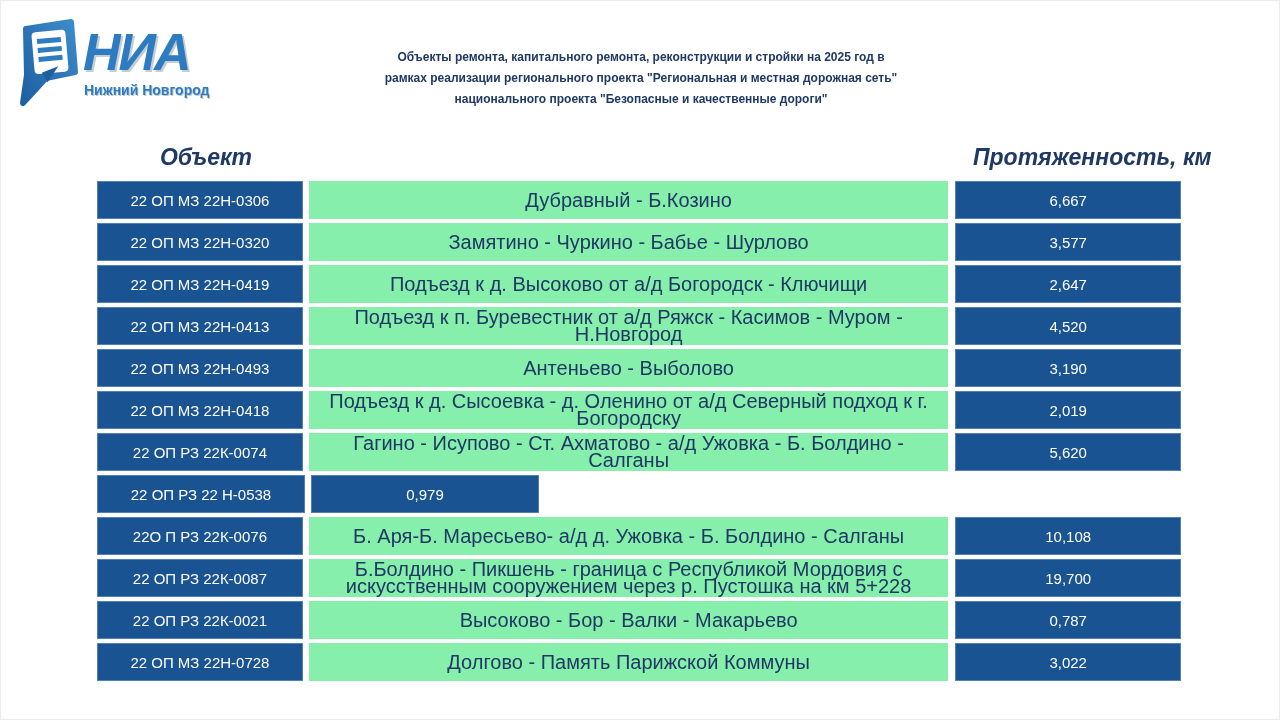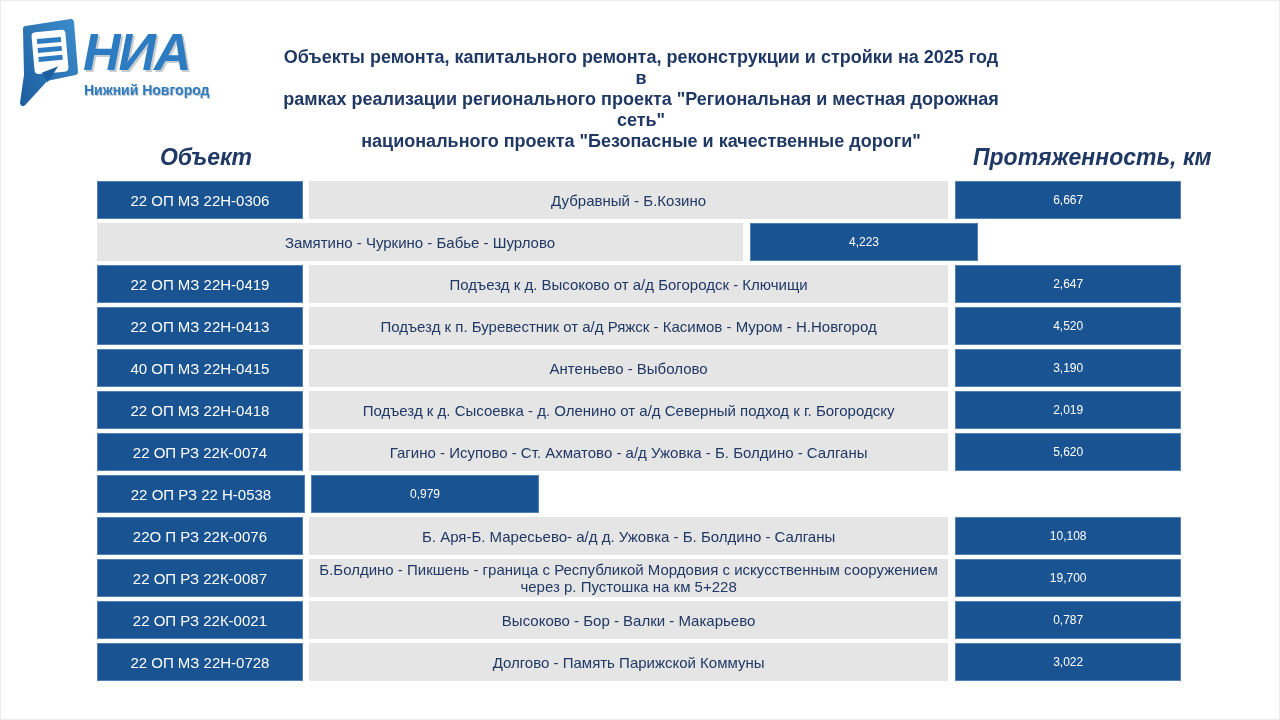--- a/index.html
+++ b/index.html
@@ -12,21 +12,21 @@
     box-shadow: inset 0 0 0 1px #ececec;
   }
 
   
   .logo { position: absolute; left: 10px; top: 12px; width: 200px; height: 104px; }
 
   
   .main-title {
     position: absolute; left: 278px; top: 47px; width: 726px;
     text-align: center;
-    font-weight: bold; font-size: 18px; line-height: 21px;
+    font-weight: bold; font-size: 12px; line-height: 21px;
     color: #1f3864;
     white-space: pre-line;
   }
 
   
   .col-header {
     position: absolute; top: 144px;
     font-style: italic; font-weight: bold; font-size: 23px;
     color: #1f3864; text-align: center; white-space: nowrap;
   }
@@ -40,26 +40,26 @@
     display: flex; align-items: center; justify-content: center;
     text-align: center; box-sizing: border-box;
   }
   .cell.code {
     width: 208px; margin-right: 6px;
     background: #1a5391; color: #ffffff; font-size: 15px;
     box-shadow: inset 0 0 0 1px rgba(150,185,220,0.45);
   }
   .cell.name {
     width: 646px; margin-right: 7px;
-    background: #e5e5e5; color: #1f3864; font-size: 15px;
+    background: #86efac; color: #1f3864; font-size: 20px;
     line-height: 17px; padding: 0 10px;
   }
   .cell.len {
     width: 228px;
-    background: #1a5391; color: #ffffff; font-size: 12px;
+    background: #1a5391; color: #ffffff; font-size: 15px;
     box-shadow: inset 0 0 0 1px rgba(150,185,220,0.45);
   }
 </style>
 </head>
 <body>
 
 <svg class="logo" viewBox="0 0 200 104" xmlns="http://www.w3.org/2000/svg">
   <defs>
     <linearGradient id="bubbleGrad" x1="0" y1="1" x2="1" y2="0">
       <stop offset="0" stop-color="#1d5fa0"></stop>
@@ -89,35 +89,36 @@
 <div class="col-header obj">Объект</div>
 <div class="col-header len">Протяженность, км</div>
 
 <div class="table">
   <div class="row">
     <div class="cell code">22 ОП МЗ 22Н-0306</div>
     <div class="cell name">Дубравный - Б.Козино</div>
     <div class="cell len">6,667</div>
   </div>
   <div class="row">
+    <div class="cell code">22 ОП МЗ 22Н-0320</div>
     <div class="cell name">Замятино - Чуркино - Бабье - Шурлово</div>
-    <div class="cell len">4,223</div>
+    <div class="cell len">3,577</div>
   </div>
   <div class="row">
     <div class="cell code">22 ОП МЗ 22Н-0419</div>
     <div class="cell name">Подъезд к д. Высоково от а/д Богородск - Ключищи</div>
     <div class="cell len">2,647</div>
   </div>
   <div class="row">
     <div class="cell code">22 ОП МЗ 22Н-0413</div>
     <div class="cell name">Подъезд к п. Буревестник от а/д Ряжск - Касимов - Муром - Н.Новгород</div>
     <div class="cell len">4,520</div>
   </div>
   <div class="row">
-    <div class="cell code">40 ОП МЗ 22Н-0415</div>
+    <div class="cell code">22 ОП МЗ 22Н-0493</div>
     <div class="cell name">Антеньево - Выболово</div>
     <div class="cell len">3,190</div>
   </div>
   <div class="row">
     <div class="cell code">22 ОП МЗ 22Н-0418</div>
     <div class="cell name">Подъезд к д. Сысоевка - д. Оленино от а/д Северный подход к г. Богородску</div>
     <div class="cell len">2,019</div>
   </div>
   <div class="row">
     <div class="cell code">22 ОП РЗ 22К-0074</div>

